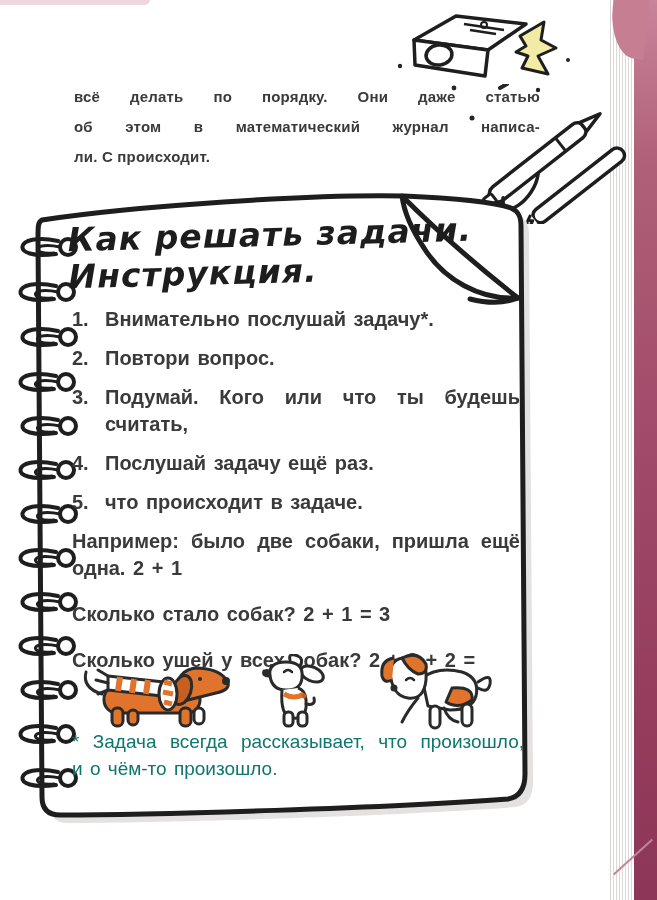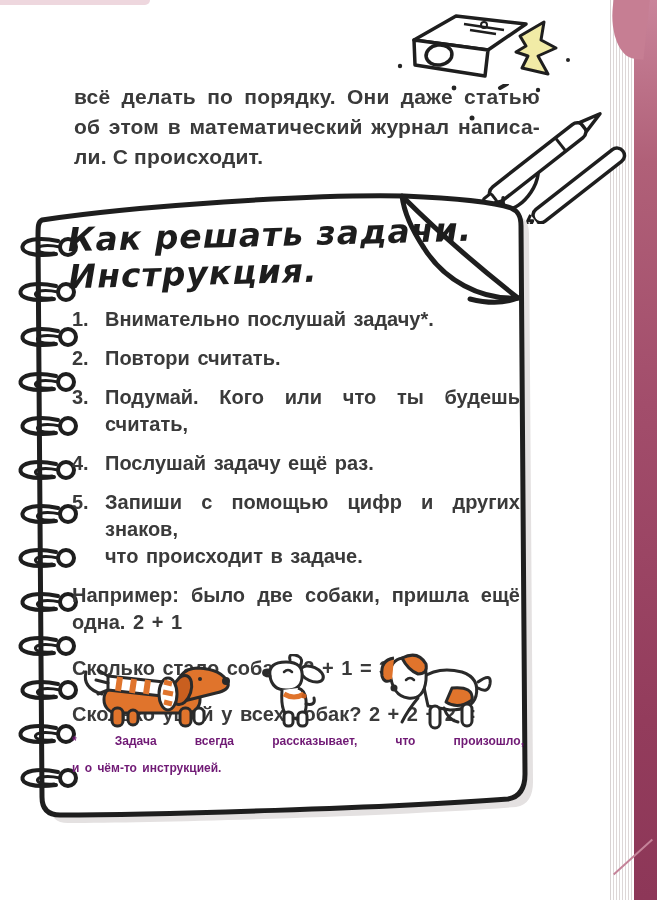--- a/index.html
+++ b/index.html
@@ -28,21 +28,21 @@
     position:absolute;right:-2px;bottom:42px;width:52px;height:2px;
     background:#c58399;transform:rotate(-42deg);
   }
   .sliver-left{
     position:absolute;left:0;top:0;width:150px;height:5px;
     background:#eed7de;border-radius:0 0 8px 0;
   }
   
   .intro{
     position:absolute;left:74px;top:82px;width:466px;
-    font-size:21px;line-height:30px;font-weight:600;color:#3a3a3a;
+    font-size:15px;line-height:30px;font-weight:600;color:#3a3a3a;
     letter-spacing:.2px;
   }
   .intro .line{white-space:nowrap;}
   .intro .j{text-align:justify;text-align-last:justify;white-space:normal;}
   
   .pad-svg{position:absolute;left:12px;top:186px;}
   .pad-content{position:absolute;left:0;top:0;width:657px;height:900px;pointer-events:none;}
   .pad-title{
     position:absolute;left:68px;top:216px;
     font-family:"DejaVu Sans",sans-serif;font-style:italic;font-weight:bold;
@@ -55,21 +55,21 @@
     word-spacing:2px;
   }
   .li{display:flex;gap:9px;margin-bottom:12px;}
   .li .num{width:24px;flex:none;}
   .li .txt{flex:1;}
   .just{text-align:justify;}
   .example{margin-top:4px;}
   .q{margin-top:19px;}
   .footnote{
     position:absolute;left:72px;top:728px;width:452px;
-    font-size:12px;line-height:27px;font-weight:700;color:#701a75;
+    font-size:19px;line-height:27px;font-weight:400;color:#0f766e;
     word-spacing:2px;
   }
   .dogs{position:absolute;left:78px;top:648px;width:440px;height:86px;}
   .dog{position:absolute;}
   .dog.dachshund{left:0;top:8px;}
   .dog.puppy{left:182px;top:6px;}
   .dog.spotted{left:300px;top:0;}
   .sharpener-wrap{position:absolute;left:392px;top:4px;}
   .pens-wrap{position:absolute;left:458px;top:84px;}
 </style>
@@ -169,36 +169,35 @@
     <div>Инструкция.</div>
   </div>
 
   <div class="pad-body">
     <div class="li">
       <span class="num">1.</span>
       <div class="txt">Внимательно послушай задачу*.</div>
     </div>
     <div class="li">
       <span class="num">2.</span>
-      <div class="txt">Повтори считать.</div>
+      <div class="txt">Повтори вопрос.</div>
     </div>
     <div class="li">
       <span class="num">3.</span>
       <div class="txt">
         <div class="just" style="text-align-last:justify">Подумай. Кого или что ты будешь считать,</div>
       </div>
     </div>
     <div class="li">
       <span class="num">4.</span>
       <div class="txt">Послушай задачу ещё раз.</div>
     </div>
     <div class="li">
       <span class="num">5.</span>
       <div class="txt">
-        <div class="just" style="text-align-last:justify">Запиши с помощью цифр и других знаков,</div>
         <div>что происходит в задаче.</div>
       </div>
     </div>
 
     <div class="example">
       <div class="just" style="text-align-last:justify">Например: было две собаки, пришла ещё</div>
       <div>одна. 2 + 1</div>
     </div>
 
     <div class="q">Сколько стало собак? 2 + 1 = 3</div>
@@ -253,15 +252,15 @@
       <path d="M 28 32 q 4 -4 8 0" fill="none" stroke="#2a2a2a" stroke-width="2.5" stroke-linecap="round"></path>
       <path d="M 40 50 Q 30 62 24 74" fill="none" stroke="#2a2a2a" stroke-width="3" stroke-linecap="round"></path>
       <rect x="52" y="58" width="10" height="22" rx="5" fill="#ffffff" stroke="#2a2a2a" stroke-width="3"></rect>
       <rect x="84" y="56" width="10" height="22" rx="5" fill="#ffffff" stroke="#2a2a2a" stroke-width="3"></rect>
       <path d="M 66 60 Q 70 72 80 74" fill="none" stroke="#2a2a2a" stroke-width="3" stroke-linecap="round"></path>
     </svg>
   </div>
 
   <div class="footnote">
     <div class="just" style="text-align-last:justify">* Задача всегда рассказывает, что произошло,</div>
-    <div>и о чём-то инструкцией.</div>
+    <div>и о чём-то произошло.</div>
   </div>
 </div>
 
 </body></html>

